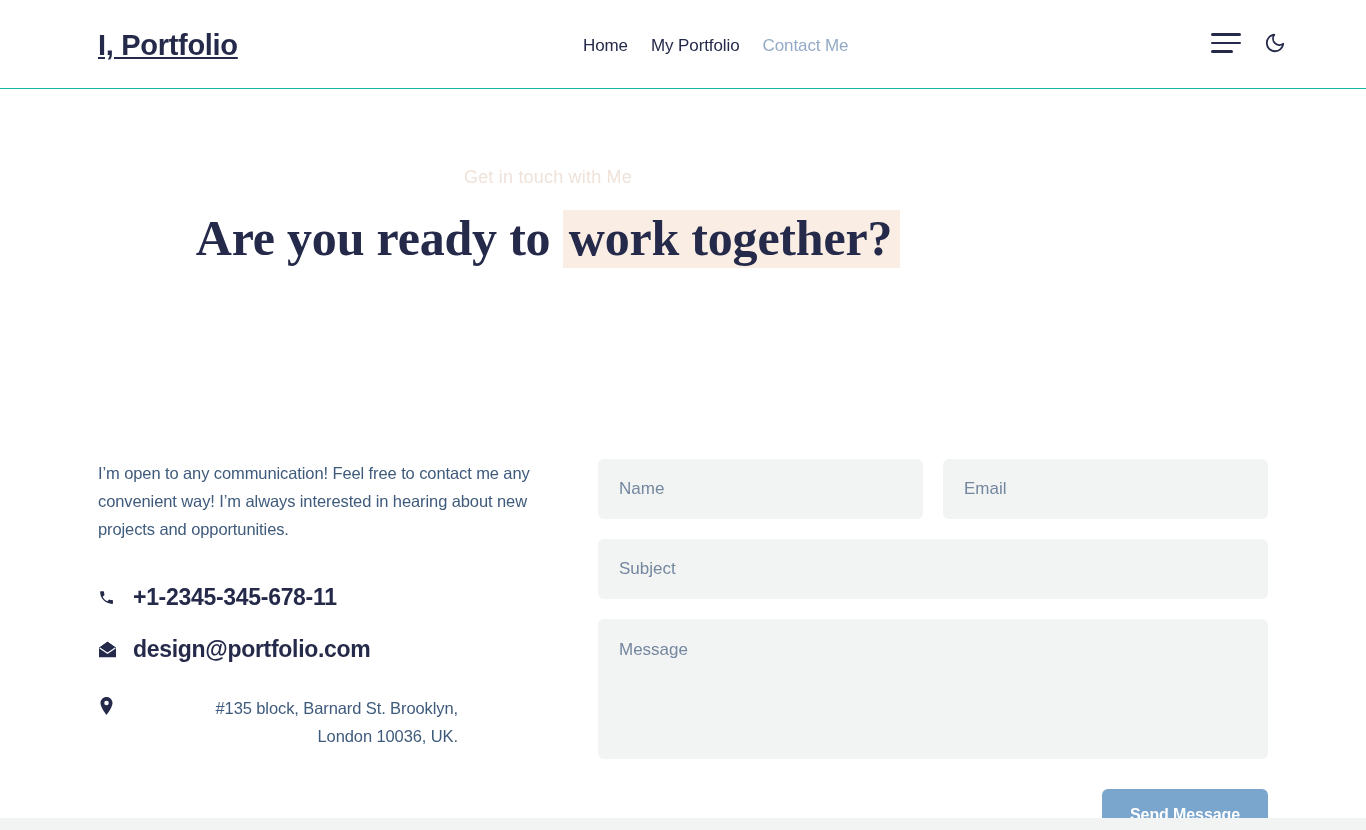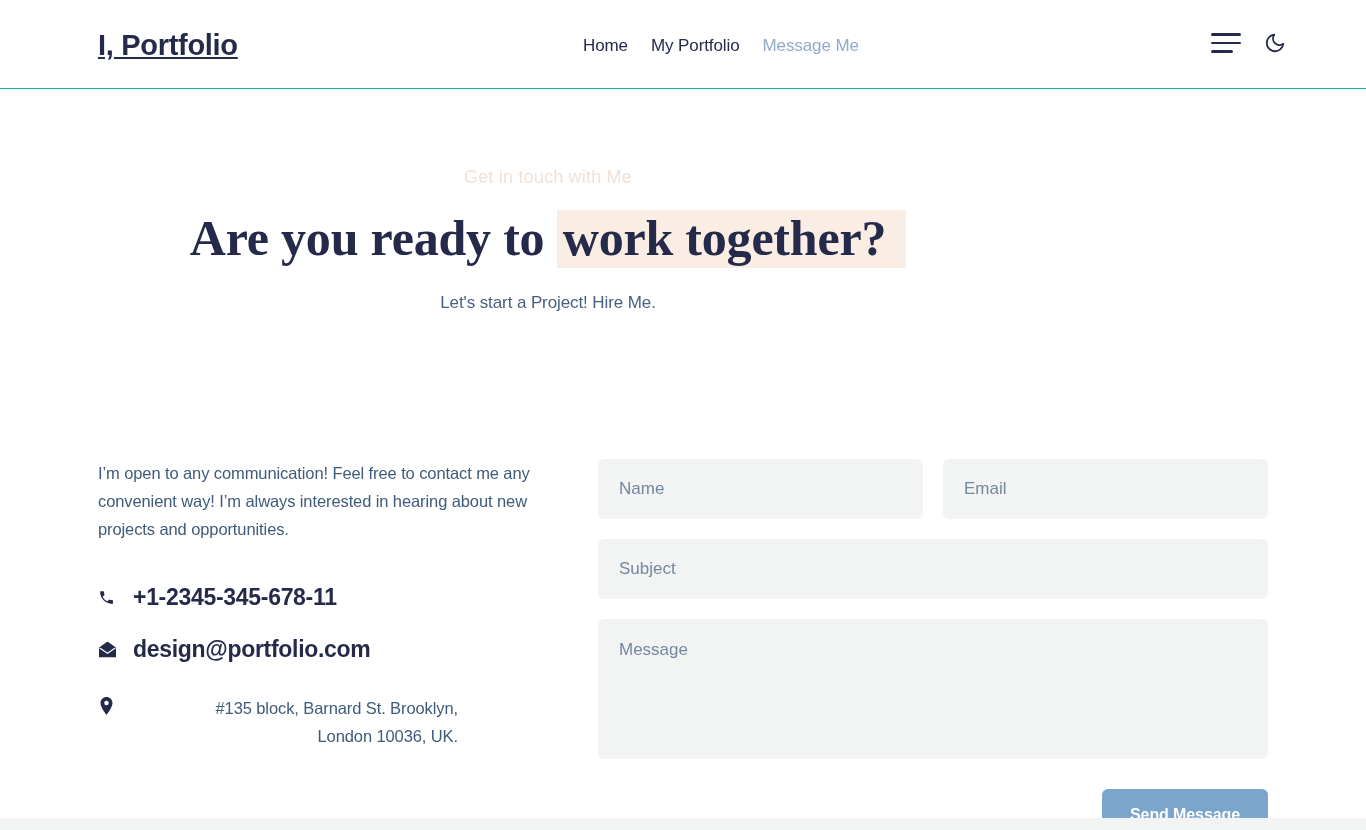--- a/index.html
+++ b/index.html
@@ -120,21 +120,21 @@
     font-family: "Liberation Serif", "DejaVu Serif", serif;
     font-size: 50px;
     font-weight: bold;
     color: #252a4a;
     margin-top: 18px;
     line-height: 62px;
     letter-spacing: -0.2px;
   }
   .headline .hl {
     background: #f9ede4;
-    padding: 0 20px 2px 6px;
+    padding: 0 8px 2px 6px;
   }
 
   .subhead {
     font-size: 17px;
     color: #4a6080;
     margin-top: 22px;
     line-height: 24px;
     letter-spacing: -0.1px;
   }
 
@@ -279,21 +279,21 @@
 </head>
 <body>
 
 <header class="site-header">
 
   <a class="brand" href="#">I, Portfolio</a>
 
   <nav class="main-nav">
     <a class="nav-link" href="#">Home</a>
     <a class="nav-link" href="#">My Portfolio</a>
-    <a class="nav-link is-muted" href="#">Message Me</a>
+    <a class="nav-link is-muted" href="#">Contact Me</a>
   </nav>
 
   <div class="header-tools">
     <div class="hamburger">
       <span></span>
       <span></span>
       <span></span>
     </div>
     <div class="theme-toggle">
       <svg width="22" height="22" viewBox="0 0 24 24" fill="none" stroke="#252a4a" stroke-width="2" stroke-linecap="round" stroke-linejoin="round">
@@ -302,21 +302,20 @@
     </div>
   </div>
 
 </header>
 
 <main class="page">
 
   <section class="intro">
     <div class="eyebrow">Get in touch with Me</div>
     <h1 class="headline"><span>Are you ready to </span><span class="hl">work together?</span></h1>
-    <div class="subhead">Let's start a Project! Hire Me.</div>
   </section>
 
   <div class="contact-wrap">
 
     <div class="contact-left">
 
       <p class="lead">I’m open to any communication! Feel free to contact me any convenient way! I’m always interested in hearing about new projects and opportunities.</p>
 
       <div class="contact-list">
 

